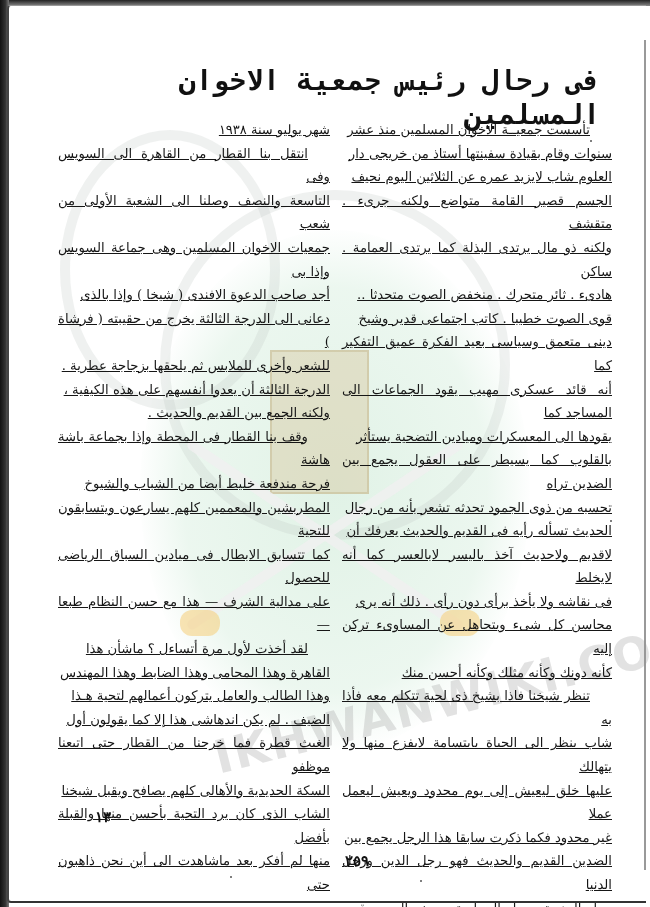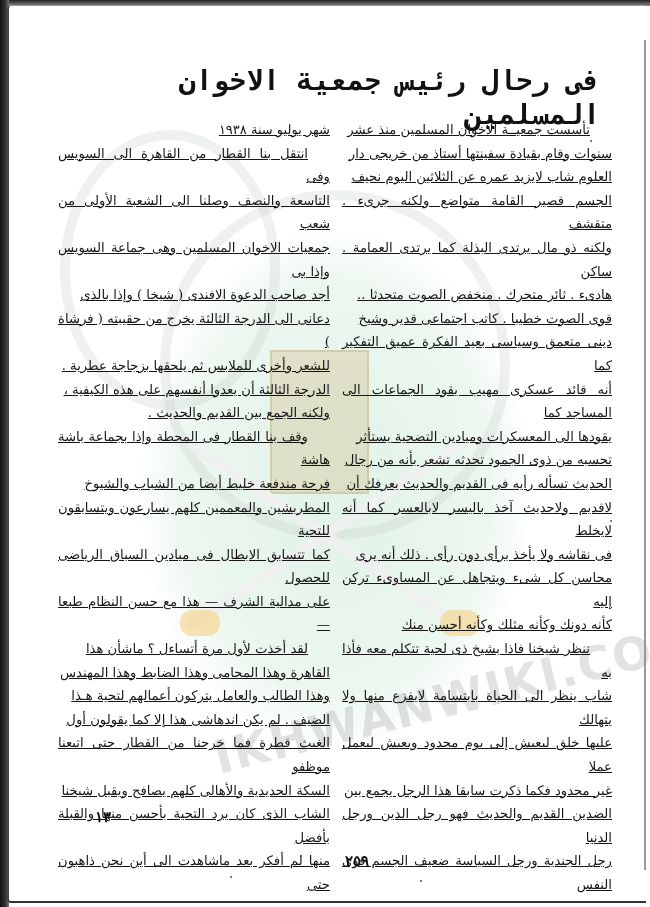--- a/index.html
+++ b/index.html
@@ -110,20 +110,21 @@
     <p class="indent">تأسست جمعيــة الاخوان المسلمين منذ عشر</p>
     <p>سنوات وقام بقيادة سفينتها أستاذ من خريجى دار</p>
     <p>العلوم شاب لايزيد عمره عن الثلاثين اليوم نحيف</p>
     <p>الجسم قصير القامة متواضع ولكنه جرىء . متقشف</p>
     <p>ولكنه ذو مال يرتدى البذلة كما يرتدى العمامة . ساكن</p>
     <p>هادىء . ثائر متحرك . منخفض الصوت متحدثا ..</p>
     <p>قوى الصوت خطيبا . كاتب اجتماعى قدير وشيخ</p>
     <p>دينى متعمق وسياسى بعيد الفكرة عميق التفكير كما</p>
     <p>أنه قائد عسكرى مهيب يقود الجماعات الى المساجد كما</p>
     <p>يقودها الى المعسكرات وميادين التضحية يستأثر</p>
+    <p>بالقلوب كما يسيطر على العقول يجمع بين الضدين تراه</p>
     <p>تحسبه من ذوى الجمود تحدثه تشعر بأنه من رجال</p>
     <p>الحديث تسأله رأيه فى القديم والحديث يعرفك أن</p>
     <p>لاقديم ولاحديث آخذ باليسر لابالعسر كما أنه لايخلط</p>
     <p>فى نقاشه ولا يأخذ برأى دون رأى . ذلك أنه يرى</p>
     <p>محاسن كل شىء ويتجاهل عن المساوىء تركن إليه</p>
     <p>كأنه دونك وكأنه مثلك وكأنه أحسن منك</p>
     <p class="indent">تنظر شيخنا فاذا بشيخ ذى لحية تتكلم معه فأذا به</p>
     <p>شاب ينظر الى الحياة بابتسامة لايفزع منها ولا يتهالك</p>
     <p>عليها خلق ليعيش إلى يوم محدود ويعيش ليعمل عملا</p>
     <p>غير محدود فكما ذكرت سابقا هذا الرجل يجمع بين</p>

